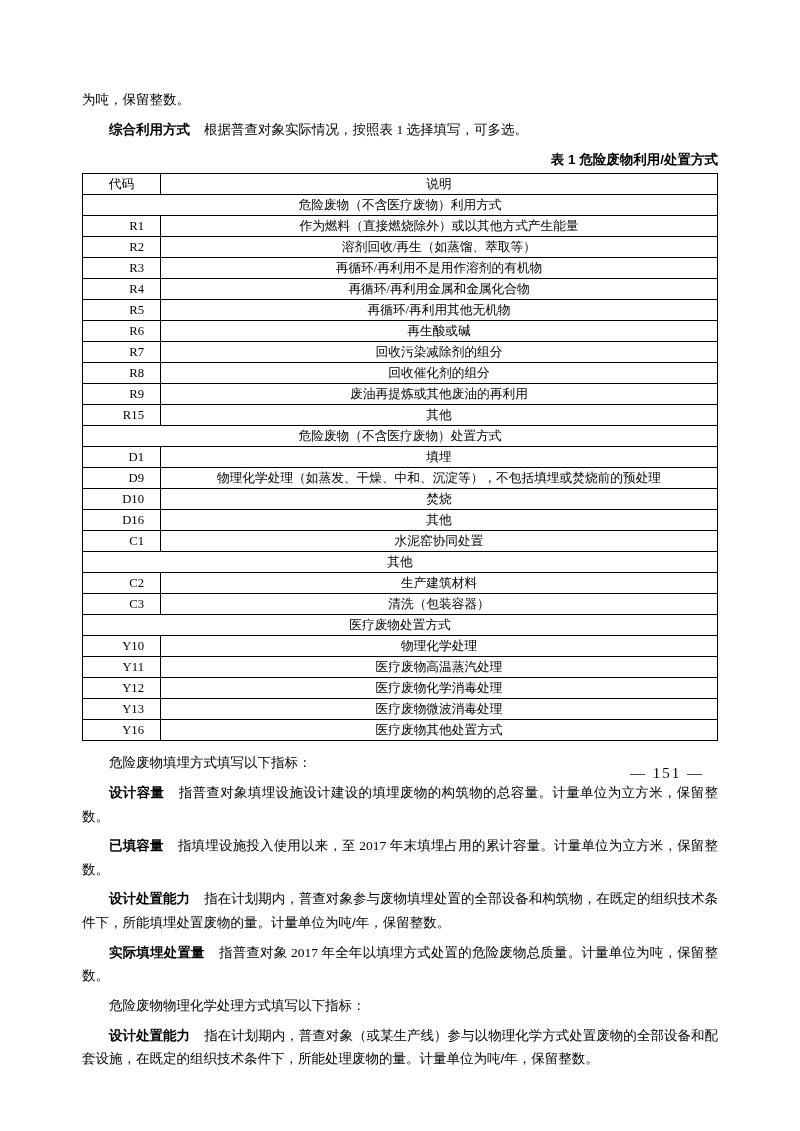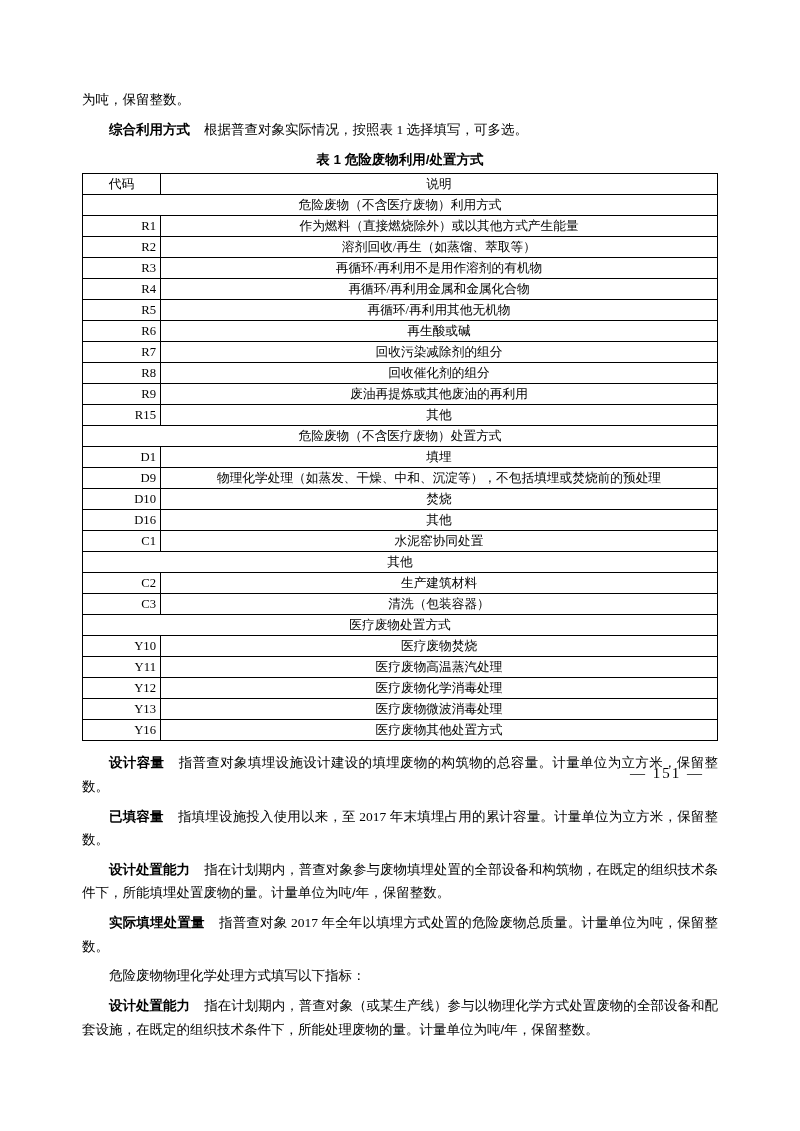--- a/index.html
+++ b/index.html
@@ -32,35 +32,35 @@
     text-indent: 27px;
   }
   .term {
     font-weight: bold;
   }
   .gap {
     display: inline-block;
     width: 14px;
   }
   .tbl-title {
-    text-align: center;
+    text-align: right;
     font-weight: bold;
     font-size: 13.5px;
     margin: 10px 0 4px 0;
     font-family: "Liberation Sans", "DejaVu Sans", sans-serif;
   }
   table.codes {
     border-collapse: collapse;
     width: 100%;
     font-size: 12.7px;
     table-layout: fixed;
   }
   table.codes td, table.codes th {
     border: 1px solid #000000;
-    padding: 1px 4px;
+    padding: 1px 16px;
     height: 18px;
     vertical-align: middle;
     font-weight: normal;
   }
   table.codes col.c1 { width: 78px; }
   td.code {
     text-align: right;
   }
   td.desc {
     text-align: center;
@@ -191,21 +191,21 @@
         </tr>
       <tr>
           <td class="code">C3</td>
           <td class="desc">清洗（包装容器）</td>
         </tr>
       <tr>
           <td class="section" colspan="2">医疗废物处置方式</td>
         </tr>
       <tr>
           <td class="code">Y10</td>
-          <td class="desc">医疗废物焚烧</td>
+          <td class="desc">物理化学处理</td>
         </tr>
       <tr>
           <td class="code">Y11</td>
           <td class="desc">医疗废物高温蒸汽处理</td>
         </tr>
       <tr>
           <td class="code">Y12</td>
           <td class="desc">医疗废物化学消毒处理</td>
         </tr>
       <tr>
@@ -213,20 +213,21 @@
           <td class="desc">医疗废物微波消毒处理</td>
         </tr>
       <tr>
           <td class="code">Y16</td>
           <td class="desc">医疗废物其他处置方式</td>
         </tr>
     </tbody>
   </table>
 
   <div class="body-block">
+    <p class="para indent">危险废物填埋方式填写以下指标：</p>
 
     <p class="para indent">
       <span class="term sans">设计容量</span><span class="gap"></span><span>指普查对象填埋设施设计建设的填埋废物的构筑物的总容量。计量单位为立方米，保留整数。</span>
     </p>
 
     <p class="para indent">
       <span class="term sans">已填容量</span><span class="gap"></span><span>指填埋设施投入使用以来，至 2017 年末填埋占用的累计容量。计量单位为立方米，保留整数。</span>
     </p>
 
     <p class="para indent">

